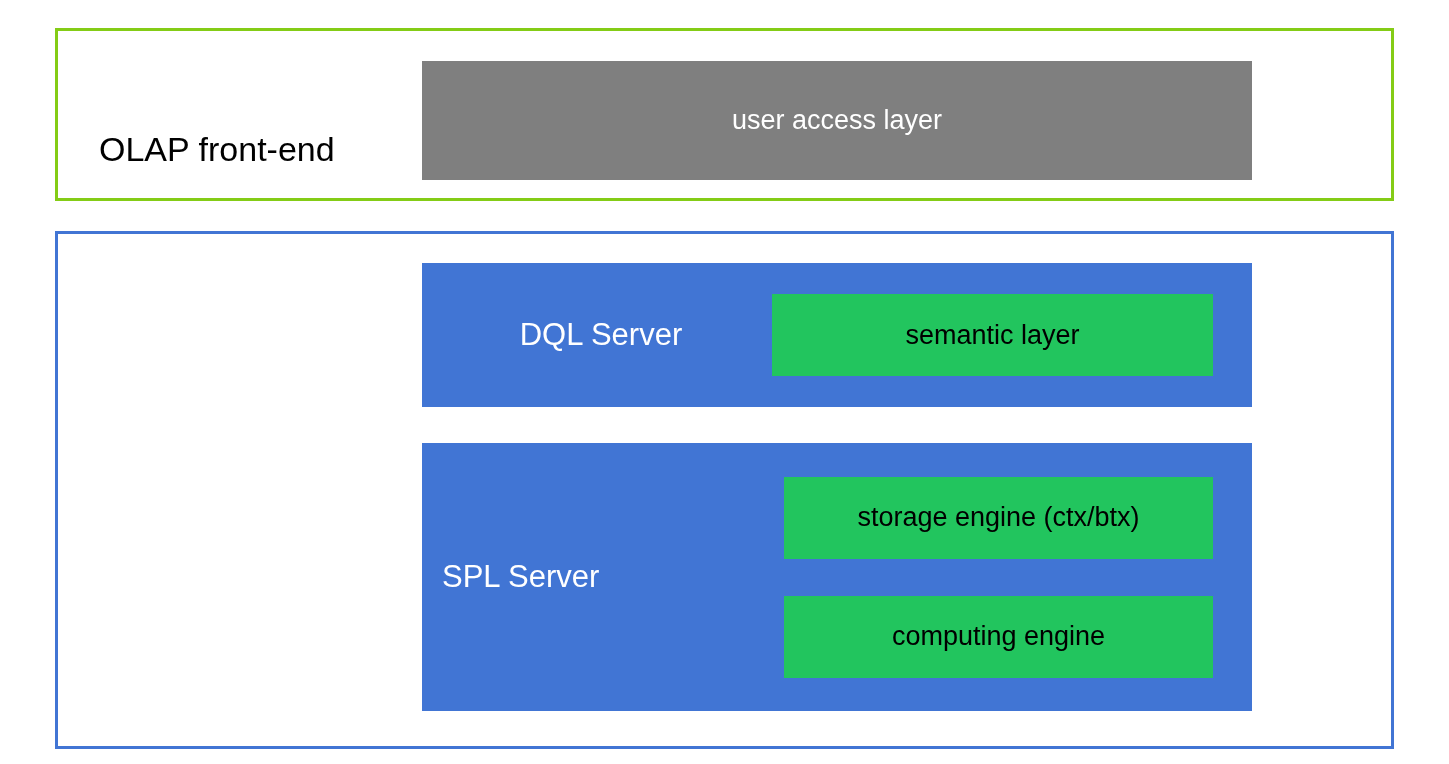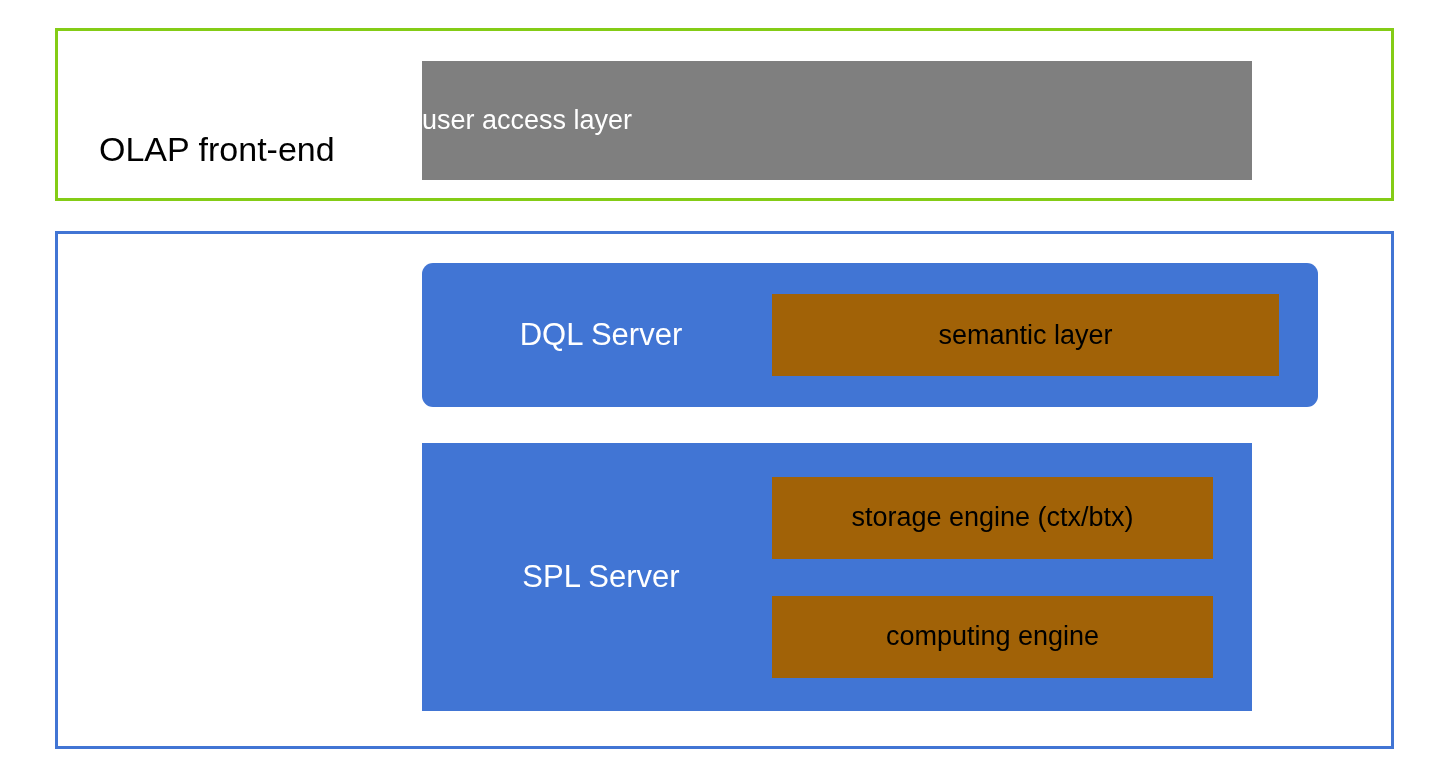--- a/index.html
+++ b/index.html
@@ -62,41 +62,40 @@
   
   .grey-band {
     position: absolute;
     left: 364px;
     top: 30px;
     width: 830px;
     height: 119px;
     background: #7f7f7f;
     display: flex;
     align-items: center;
-    justify-content: flex-start;
+    justify-content: center;
   }
   .grey-band-text {
     color: #ffffff;
     font-size: 27px;
     white-space: nowrap;
   }
 
   
   .blue-block {
     position: absolute;
     background: #4175d4;
     display: flex;
     align-items: center;
   }
   .dql-block {
     left: 364px;
     top: 29px;
-    width: 896px;
+    width: 830px;
     height: 144px;
-    border-radius: 11px;
   }
   .spl-block {
     left: 364px;
     top: 209px;
     width: 830px;
     height: 268px;
   }
 
   .block-title {
     color: #ffffff;
@@ -104,35 +103,34 @@
     white-space: nowrap;
     flex: 0 0 auto;
   }
   .dql-block .block-title {
     width: 342px;
     text-align: center;
     padding-left: 8px;
   }
   .spl-block .block-title {
     width: 342px;
-    text-align: center;
-    padding-left: 8px;
+    padding-left: 20px;
   }
 
   .block-stack {
     flex: 1 1 auto;
     display: flex;
     flex-direction: column;
     justify-content: center;
     gap: 37px;
     padding-right: 39px;
   }
 
   .white-card {
-    background: #a16207;
+    background: #22c55e;
     height: 82px;
     display: flex;
     align-items: center;
     justify-content: center;
   }
   .white-card-text {
     color: #000000;
     font-size: 27px;
     white-space: nowrap;
   }

